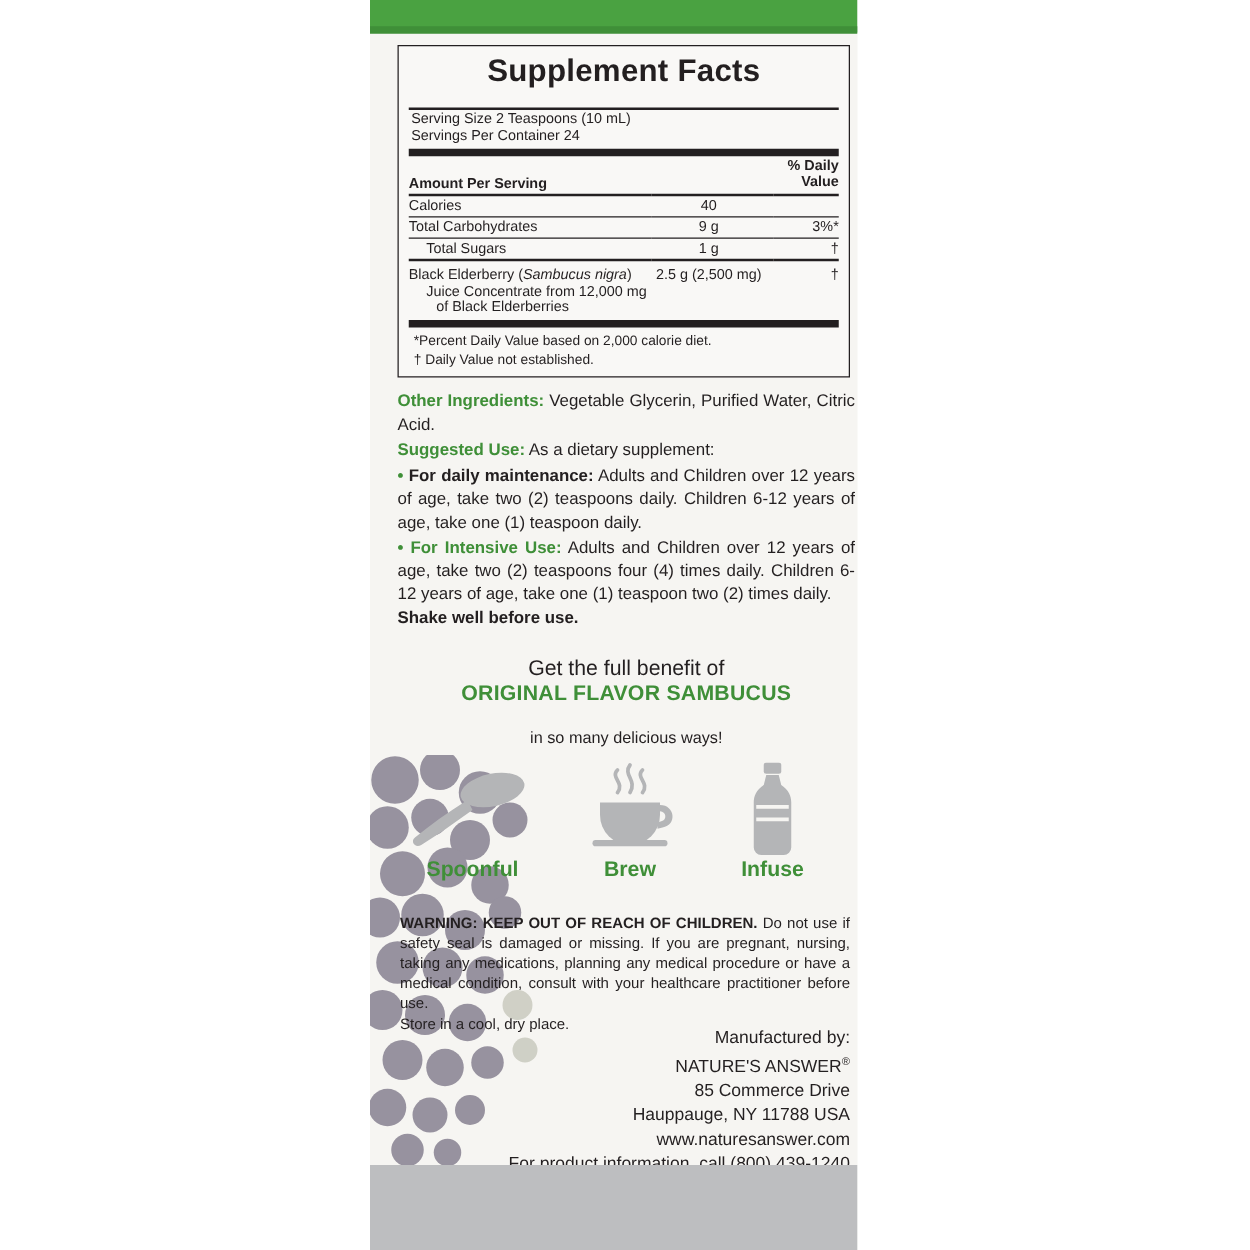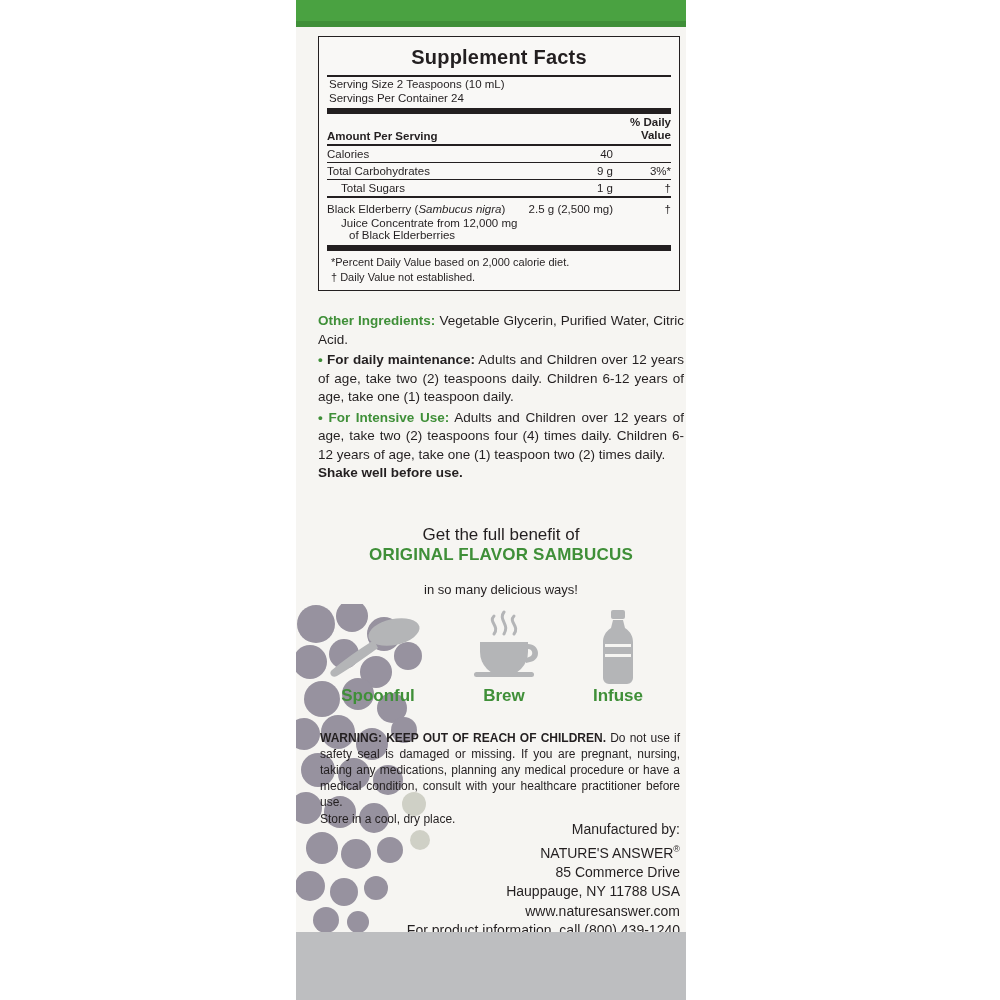--- a/index.html
+++ b/index.html
@@ -74,43 +74,43 @@
     border: 1.6px solid #231f20;
     background: #f9f8f6;
     box-sizing: border-box;
     padding: 4px 8px 6px 8px;
     font-family: "Liberation Sans", sans-serif;
     color: #231f20;
   }
 
   .sf-title {
     text-align: center;
-    font-size: 20px;
+    font-size: 25px;
     font-weight: bold;
     letter-spacing: .2px;
     line-height: 30px;
-    margin: 1px 0 3px 0;
+    margin: 1px 0 14px 0;
   }
 
   .sf-serving {
     font-size: 11.5px;
     line-height: 14px;
     padding-left: 2px;
   }
   .rule-med  { border-top: 2px solid #231f20; }
   .rule-thick{ border-top: 6px solid #231f20; }
 
   table.sf {
     width: 100%;
     border-collapse: collapse;
     font-size: 11.5px;
     color: #231f20;
   }
   table.sf td { padding: 2px 0 2px 0; vertical-align: bottom; }
-  .c-amt { text-align: right; width: 92px; padding-right: 6px !important; }
+  .c-amt { text-align: center; width: 92px; padding-right: 6px !important; }
   .c-dv  { text-align: right; width: 52px; }
   .bold  { font-weight: bold; }
   .indent1 { padding-left: 14px !important; }
   .indent2 { padding-left: 22px !important; }
   .dvhead {
     text-align: right;
     font-size: 11.5px;
     font-weight: bold;
     line-height: 13px;
   }
@@ -309,20 +309,23 @@
 
       <div class="rule-thick"></div>
       <div class="sf-foot">*Percent Daily Value based on 2,000 calorie diet.</div>
       <div class="sf-foot" style="padding-top:0">† Daily Value not established.</div>
     </div>
 
     <div class="info">
       <div class="p">
         <span class="lbl-green">Other Ingredients:</span><span> Vegetable Glycerin, Purified Water, Citric Acid.</span>
       </div>
+      <div class="p" style="margin-top:2px;">
+        <span class="lbl-green">Suggested Use:</span><span> As a dietary supplement:</span>
+      </div>
       <div class="p bullet-line">
         <span class="dot">•</span>
         <span class="strong">For daily maintenance:</span><span> Adults and Children over 12 years of age, take two (2) teaspoons daily. Children 6-12 years of age, take one (1) teaspoon daily.</span>
       </div>
       <div class="p bullet-line">
         <span class="dot">•</span>
         <span class="strong lbl-green">For Intensive Use:</span><span> Adults and Children over 12 years of age, take two (2) teaspoons four (4) times daily. Children 6-12 years of age, take one (1) teaspoon two (2) times daily.</span>
       </div>
       <div class="p strong">Shake well before use.</div>
     </div>

